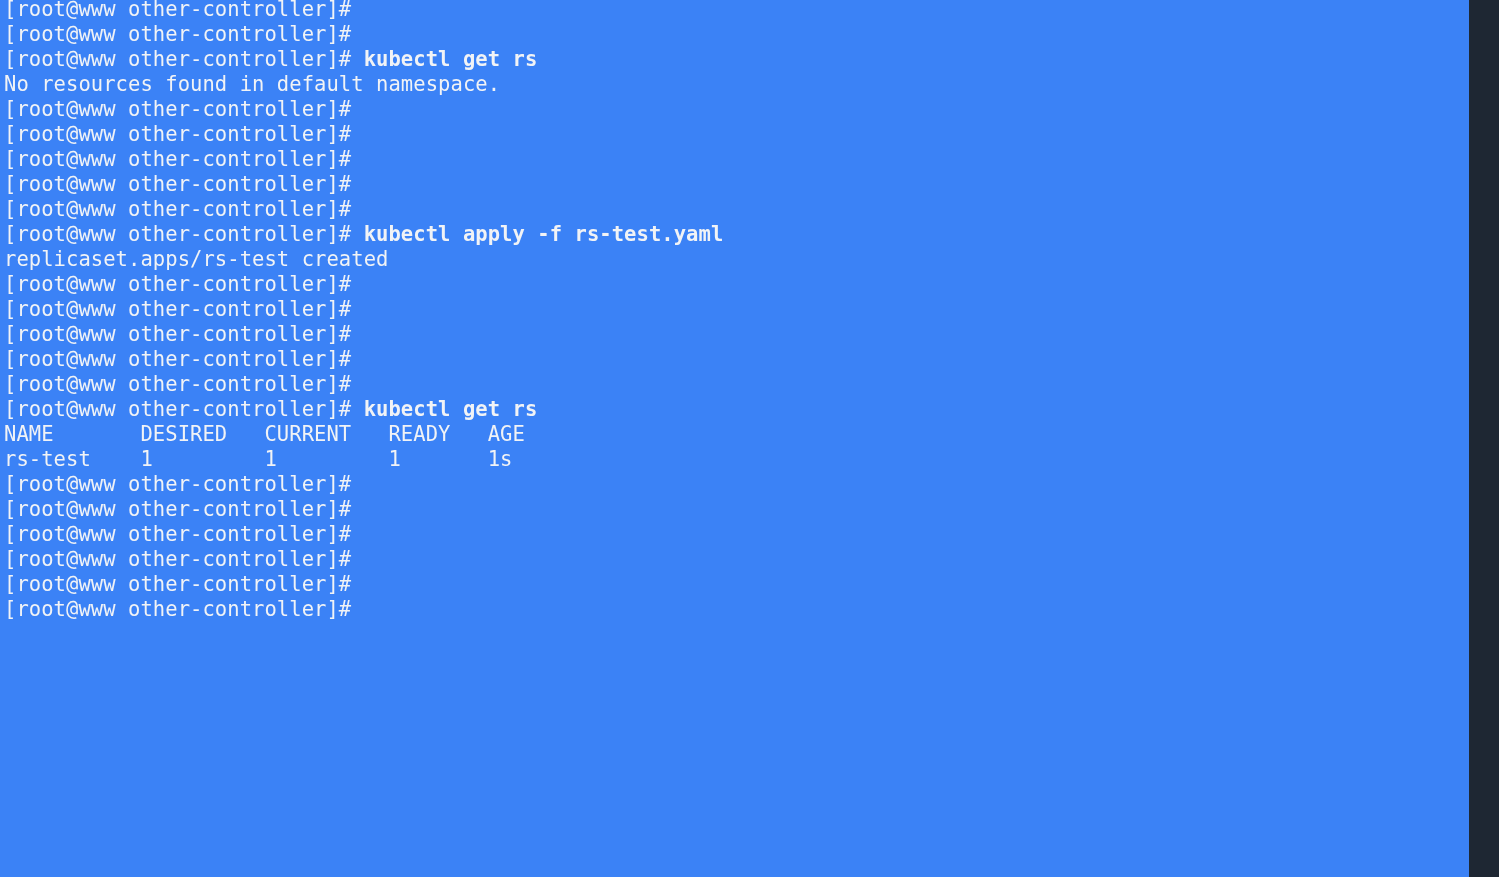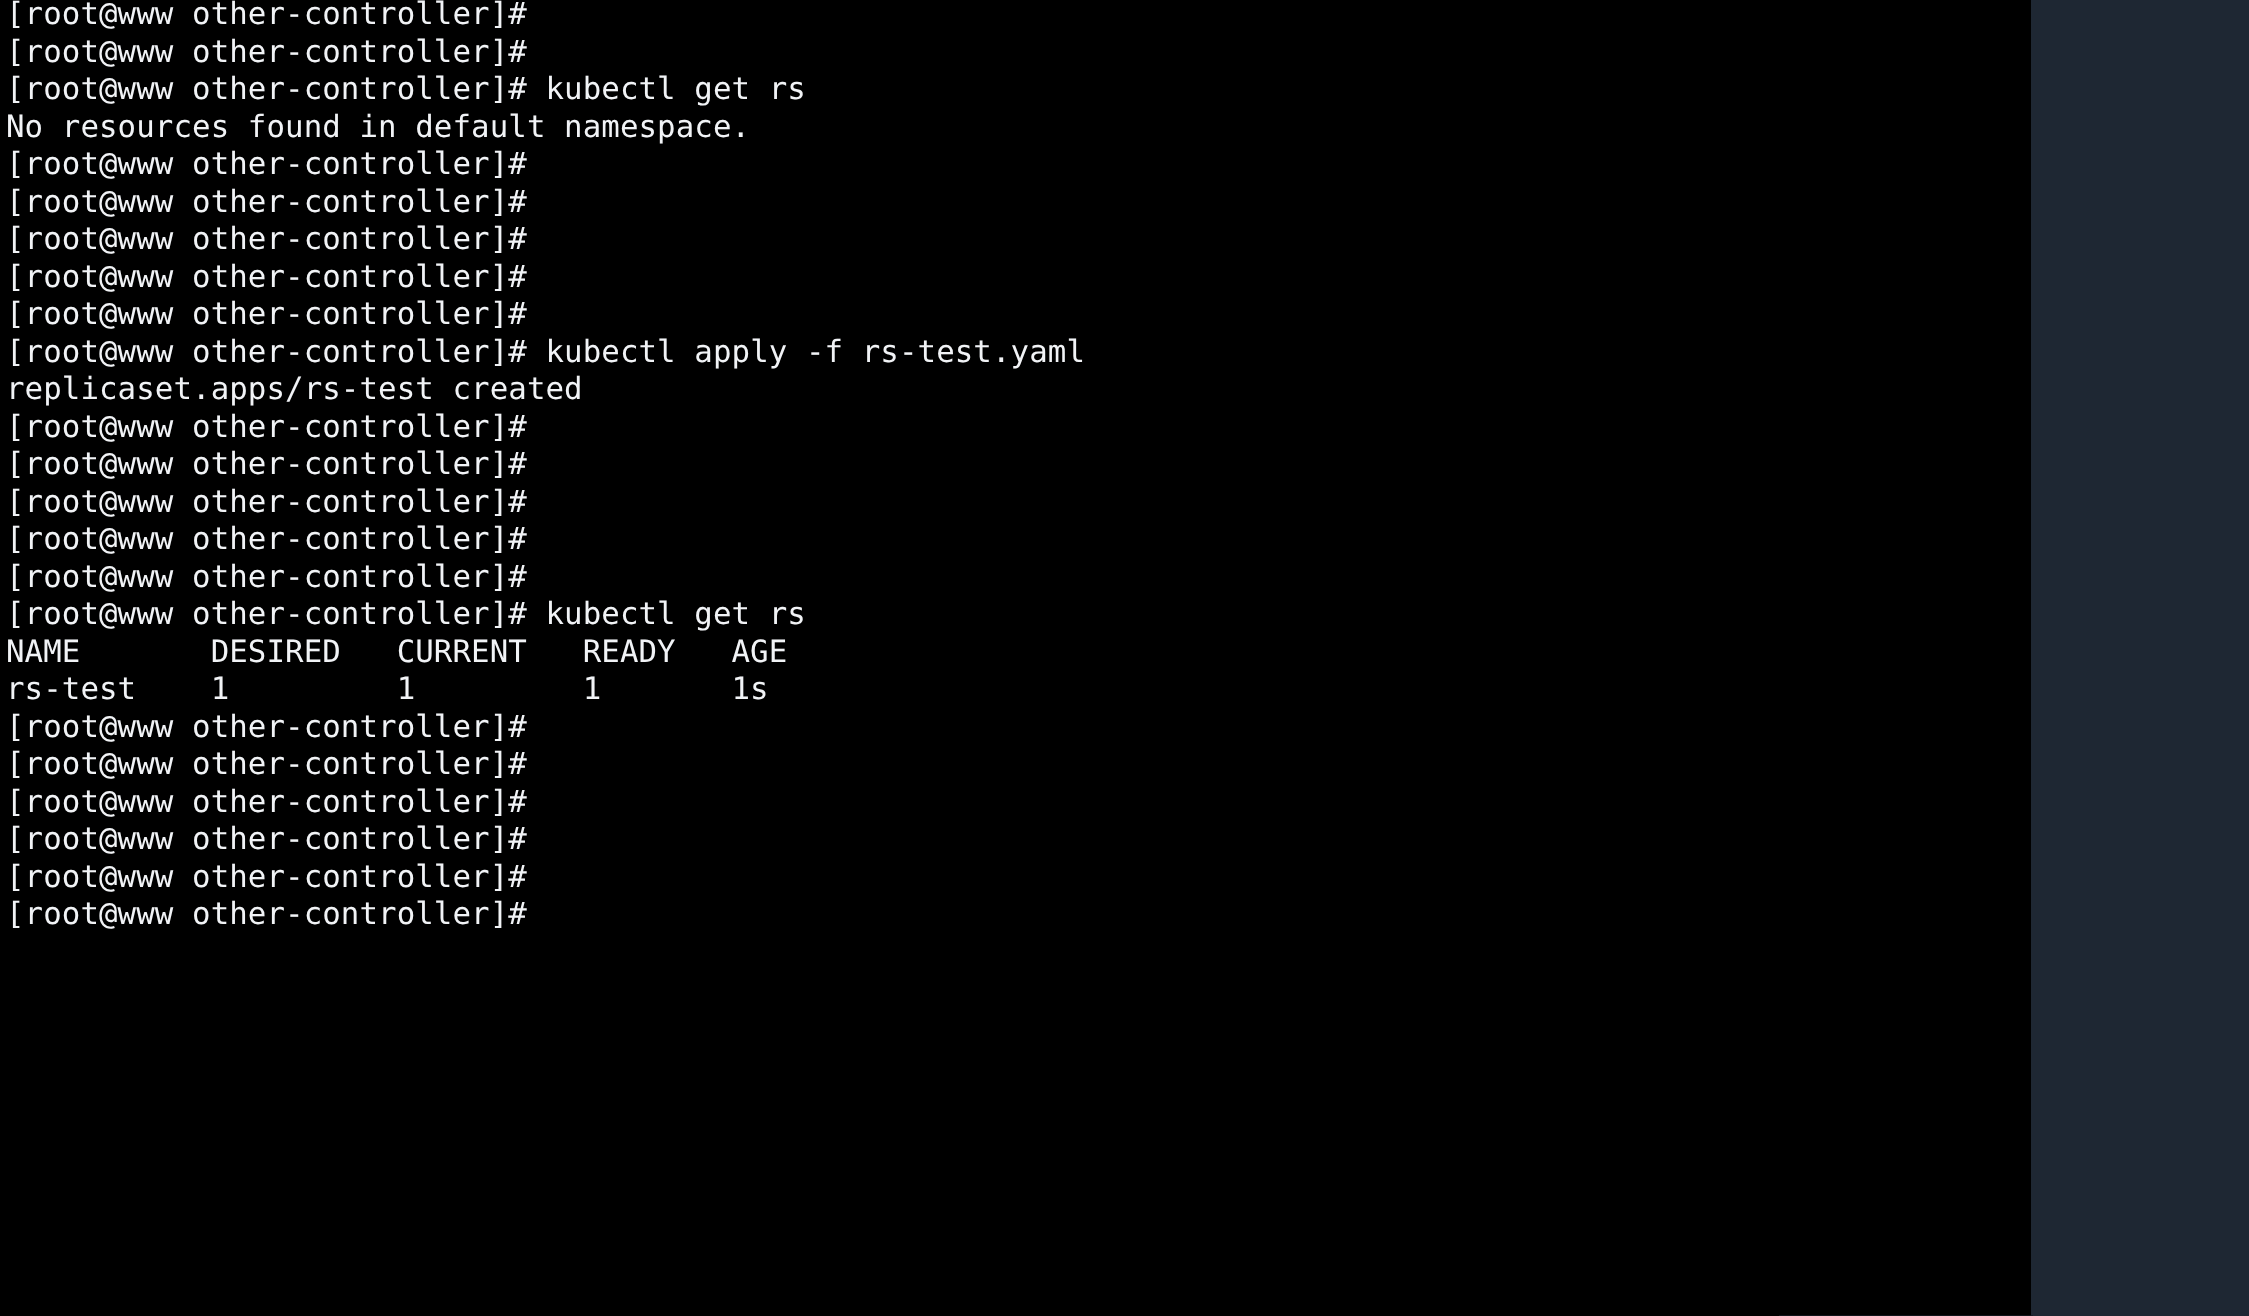--- a/index.html
+++ b/index.html
@@ -2,44 +2,44 @@
 <html><head>
 <meta charset="utf-8">
 <style>
   html, body {
     margin: 0;
     padding: 0;
     background: #1e2733;
   }
   #terminal {
     position: relative;
-    width: 1354px;
+    width: 1469px;
     height: 877px;
-    background: #000000;
+    background: #3b82f6;
     overflow: hidden;
     font-family: "DejaVu Sans Mono", "Liberation Mono", monospace;
     font-size: 20.5px;
     line-height: 25px;
     color: #f1f3f6;
     -webkit-font-smoothing: antialiased;
   }
   #screen {
     position: absolute;
     left: 4px;
     top: -3px;
     white-space: pre;
     letter-spacing: 0.06px;
   }
   .line {
     height: 25px;
     white-space: pre;
     display: block;
   }
   .prompt { color: #f1f3f6; }
-  .cmd { color: #f1f3f6; }
+  .cmd { color: #f1f3f6; font-weight: bold; }
   .out { color: #f1f3f6; }
 </style>
 </head>
 <body>
 
 <div id="terminal">
   <div id="screen"><span class="line"><span class="prompt">[root@www other-controller]#</span></span><span class="line"><span class="prompt">[root@www other-controller]#</span></span><span class="line"><span class="prompt">[root@www other-controller]#</span><span class="cmd"> kubectl get rs</span></span><span class="line"><span class="out">No resources found in default namespace.</span></span><span class="line"><span class="prompt">[root@www other-controller]#</span></span><span class="line"><span class="prompt">[root@www other-controller]#</span></span><span class="line"><span class="prompt">[root@www other-controller]#</span></span><span class="line"><span class="prompt">[root@www other-controller]#</span></span><span class="line"><span class="prompt">[root@www other-controller]#</span></span><span class="line"><span class="prompt">[root@www other-controller]#</span><span class="cmd"> kubectl apply -f rs-test.yaml</span></span><span class="line"><span class="out">replicaset.apps/rs-test created</span></span><span class="line"><span class="prompt">[root@www other-controller]#</span></span><span class="line"><span class="prompt">[root@www other-controller]#</span></span><span class="line"><span class="prompt">[root@www other-controller]#</span></span><span class="line"><span class="prompt">[root@www other-controller]#</span></span><span class="line"><span class="prompt">[root@www other-controller]#</span></span><span class="line"><span class="prompt">[root@www other-controller]#</span><span class="cmd"> kubectl get rs</span></span><span class="line"><span class="out">NAME       DESIRED   CURRENT   READY   AGE</span></span><span class="line"><span class="out">rs-test    1         1         1       1s</span></span><span class="line"><span class="prompt">[root@www other-controller]#</span></span><span class="line"><span class="prompt">[root@www other-controller]#</span></span><span class="line"><span class="prompt">[root@www other-controller]#</span></span><span class="line"><span class="prompt">[root@www other-controller]#</span></span><span class="line"><span class="prompt">[root@www other-controller]#</span></span><span class="line"><span class="prompt">[root@www other-controller]#</span></span></div>
 </div>
 
 </body></html>

